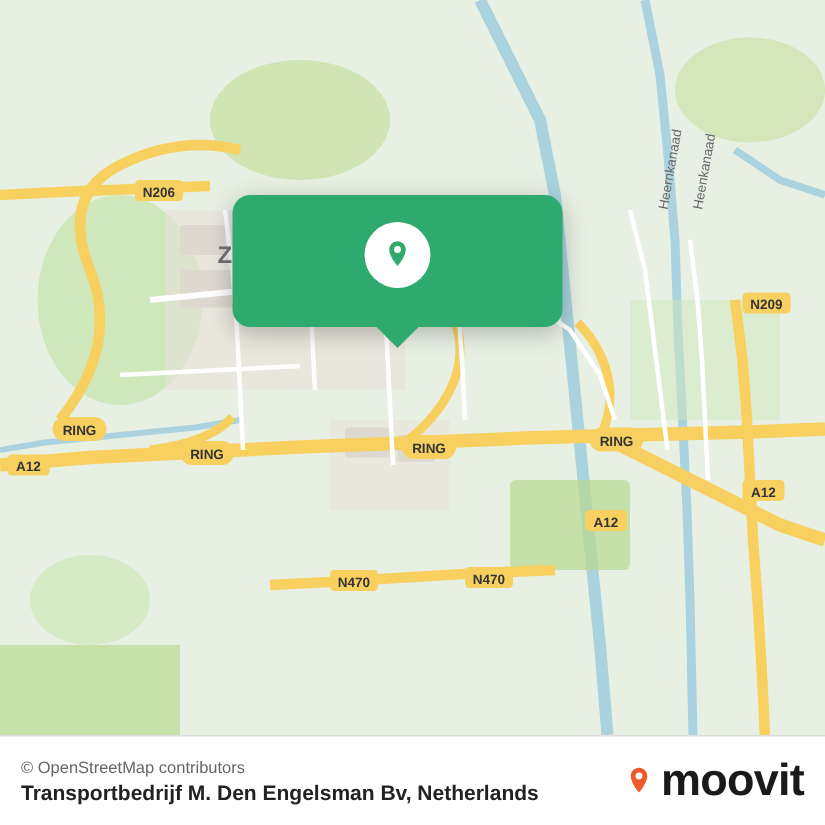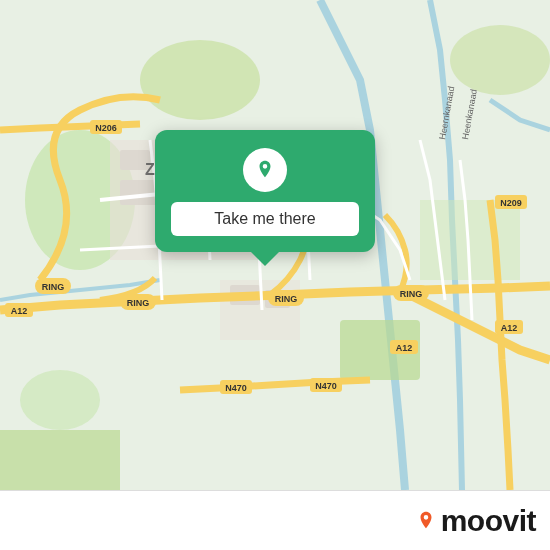--- a/index.html
+++ b/index.html
@@ -221,26 +221,27 @@
     <text x="468" y="140" font-size="9" fill="#666" transform="rotate(-80,468,140)">Heenkanaad</text>
   </svg>
 
   <div class="map-popup">
     <div class="popup-pin">
 
       <svg class="pin-inner" viewBox="0 0 24 24" fill="none" xmlns="http://www.w3.org/2000/svg">
         <path d="M12 2C8.686 2 6 4.686 6 8c0 5.25 6 12 6 12s6-6.75 6-12c0-3.314-2.686-6-6-6zm0 8.5A2.5 2.5 0 1 1 12 5.5a2.5 2.5 0 0 1 0 5z" fill="#2eaa6e"></path>
       </svg>
     </div>
-    <button class="popup-btn">Take me there</button>
   </div>
 </div>
 
 <div id="footer">
   <div class="footer-left">
+    <span class="footer-copyright">© OpenStreetMap contributors</span>
+    <span class="footer-title">Transportbedrijf M. Den Engelsman Bv, Netherlands</span>
   </div>
   <div class="footer-logo">
 
     <svg width="22" height="22" viewBox="0 0 24 24" fill="none" xmlns="http://www.w3.org/2000/svg" style="margin-right:4px;">
       <path d="M12 2C8.686 2 6 4.686 6 8c0 5.25 6 12 6 12s6-6.75 6-12c0-3.314-2.686-6-6-6zm0 8.5A2.5 2.5 0 1 1 12 5.5a2.5 2.5 0 0 1 0 5z" fill="#f05a28"></path>
     </svg>
     <span class="moovit-logo">moovit</span>
   </div>
 </div>
 

